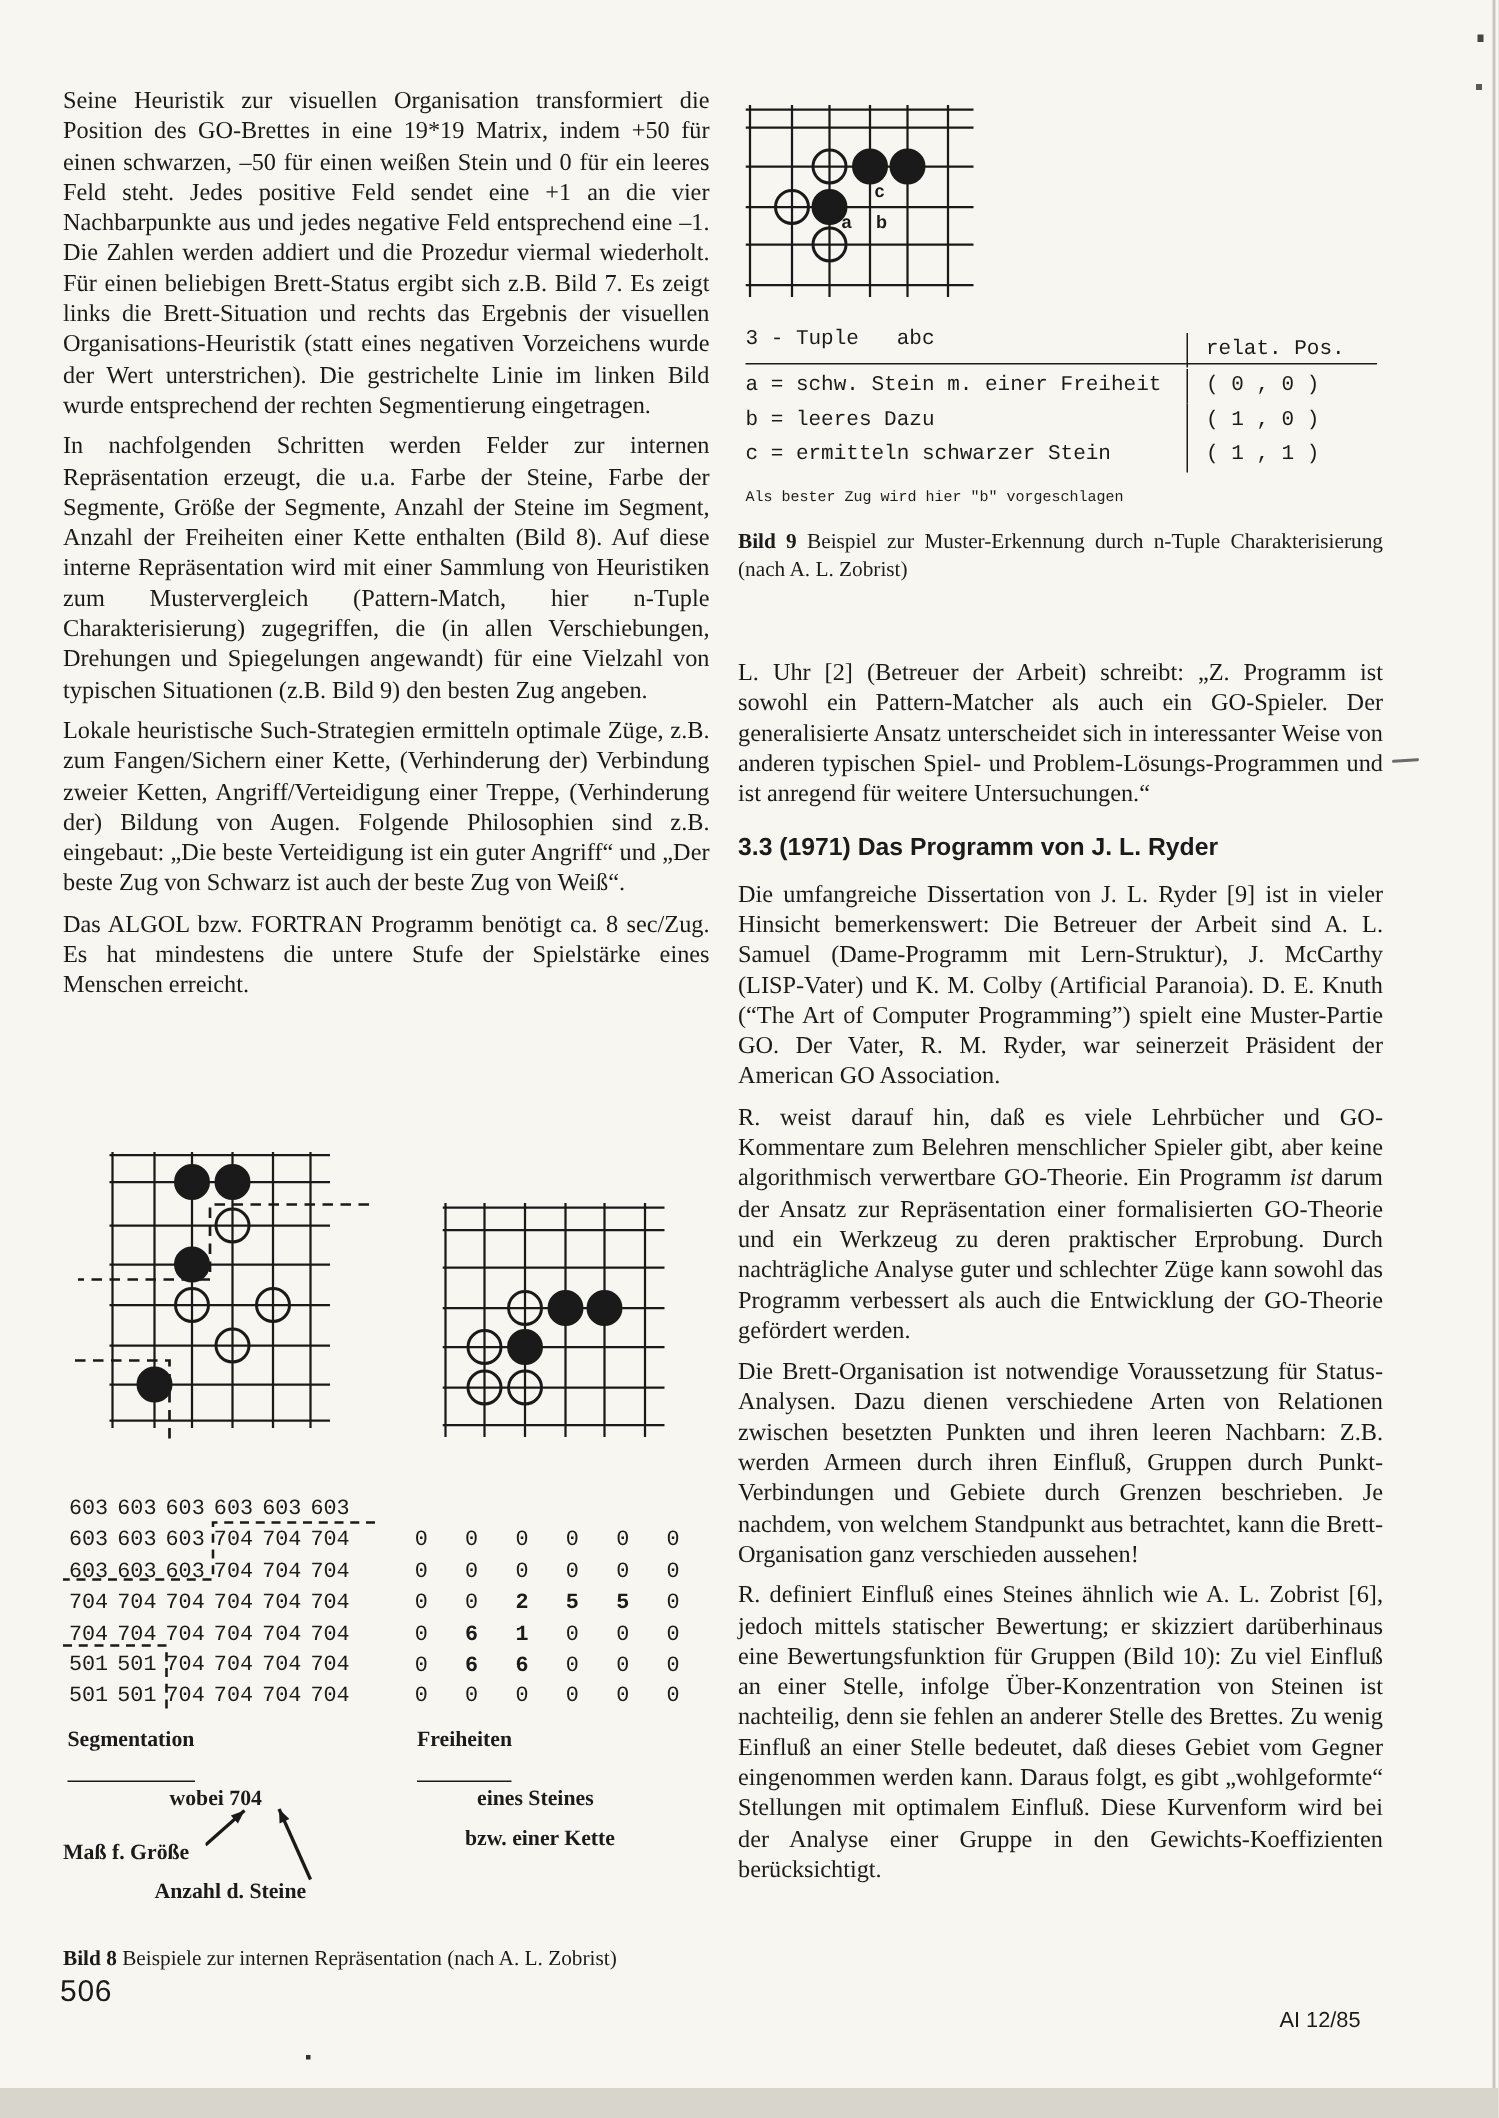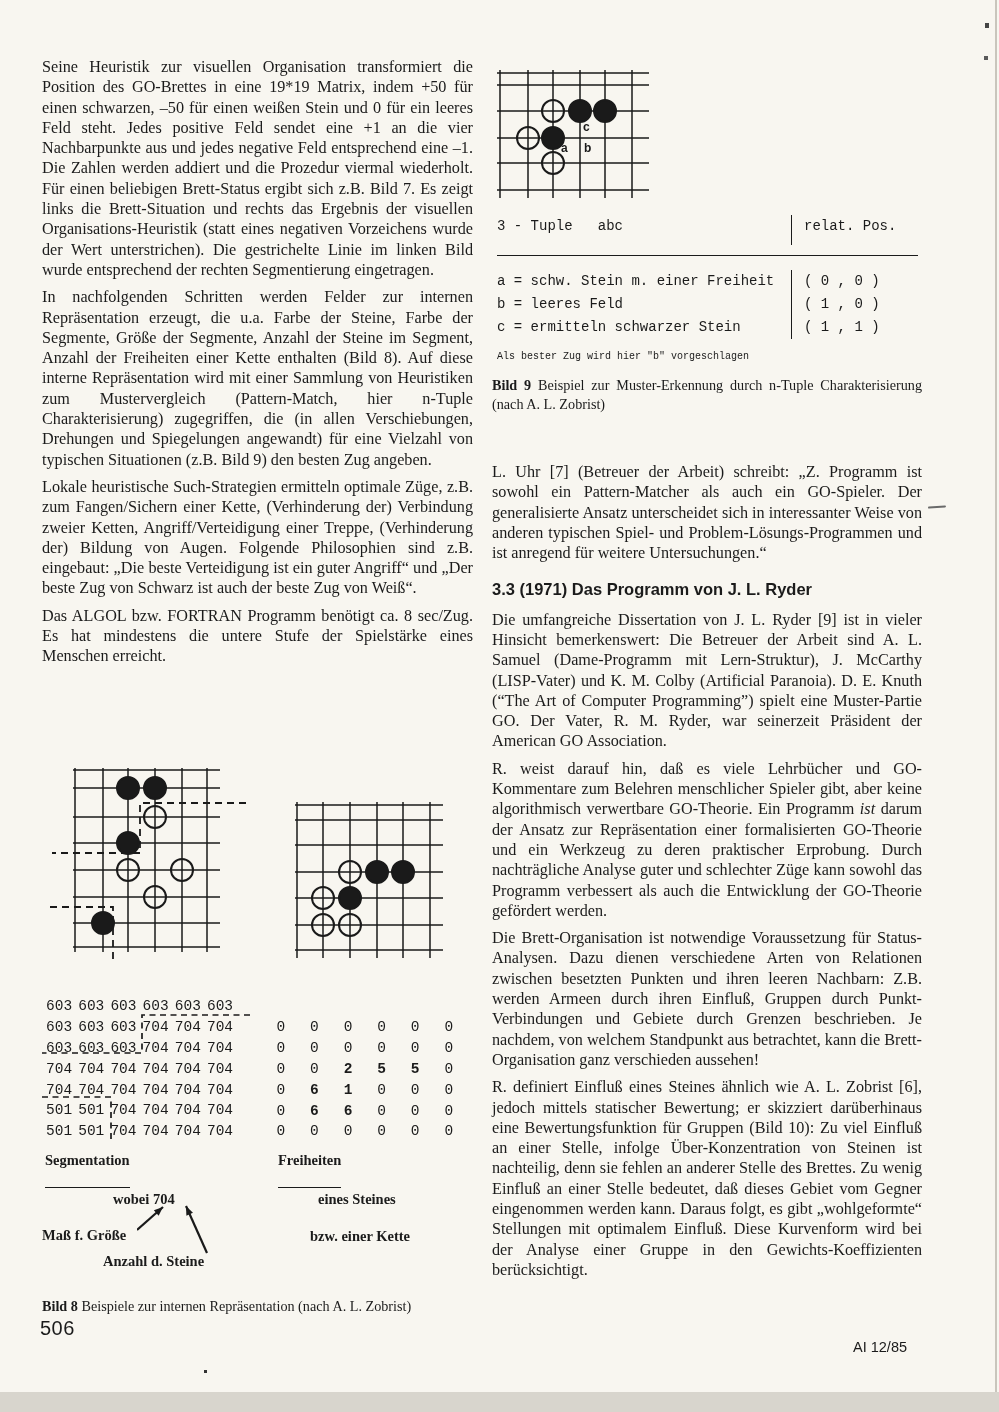--- a/index.html
+++ b/index.html
@@ -20,42 +20,42 @@
     font-family:"Liberation Sans", sans-serif; font-weight:bold;
     font-size:16.5px; line-height:20px; margin:15px 0 11px 0;
   }
   .caption { font-size:14.2px; line-height:18.6px; margin:14px 0 0 0; text-align:justify; }
   .caption b { font-weight:bold; }
   .uhr-par { margin-top:49px; }
   
   .mono { font-family:"Liberation Mono","DejaVu Sans Mono",monospace; }
   .tuple-table { margin:11px 0 0 5px; width:421px; font-size:14px; }
   .tt-row { display:flex; line-height:23px; white-space:pre; }
-  .tt-head { padding-bottom:17px; border-bottom:1.6px solid #1b1b1b; margin-bottom:14px; }
+  .tt-head { padding-bottom:4px; border-bottom:1.6px solid #1b1b1b; margin-bottom:3px;align-items:flex-end; }
   .tt-left { width:294px; }
   .tt-right { flex:1; border-left:1.6px solid #1b1b1b; padding-left:12px; }
   .tt-head .tt-right { margin-bottom:-7px; }  
   .best-move { margin:12px 0 0 5px; font-size:10px; white-space:pre; }
   
   .figure8 { position:absolute; left:42px; top:760px; width:445px; height:580px; }
   .figure8 svg, .figure8 .matrix, .figure8 .flabel { position:absolute; }
   .matrix { font-family:"Liberation Mono","DejaVu Sans Mono",monospace; font-size:14.5px; }
   .matrix .mrow { display:flex; height:20.8px; align-items:center; }
   .matrix-left  { left:4px;   top:236px; }
   .matrix-left  .mcell { width:32.2px; }
   .matrix-right { left:222px; top:257px; }
   .matrix-right .mcell { width:33.6px; text-align:center; }
   .mcell.bold { font-weight:bold; }
   .flabel { font-size:14.5px; font-weight:bold; white-space:pre; }
   .flabel.underlined { border-bottom:1.5px solid #1b1b1b; padding-bottom:18px; }
   .label-seg    { left:3px;   top:392px; }
   .label-frei   { left:236px; top:392px; }
   .label-wobei  { left:71px;  top:431px; }
   .label-eines  { left:276px; top:431px; }
-  .label-bzw    { left:268px; top:468px; }
+  .label-bzw    { left:268px; top:458px; }
   .label-mass   { left:0px;   top:467px; }
   .label-anzahl { left:61px;  top:493px;text-align:center; }
   .caption8 { position:absolute; left:0; top:523px; width:434px; }
   
   .footer-left {
     position:absolute; left:40px; top:1317px;
     font-family:"Liberation Sans",sans-serif; font-size:20px; letter-spacing:0.5px;
   }
   .footer-right {
     position:absolute; left:853px; top:1339px;
@@ -121,34 +121,34 @@
     <div class="tuple-table mono">
       <div class="tt-row tt-head">
         <span class="tt-left">3 - Tuple   abc</span>
         <span class="tt-right">relat. Pos.</span>
       </div>
       <div class="tt-row">
         <span class="tt-left">a = schw. Stein m. einer Freiheit</span>
         <span class="tt-right">( 0 , 0 )</span>
       </div>
       <div class="tt-row">
-        <span class="tt-left">b = leeres Feld</span>
+        <span class="tt-left">b = leeres Dazu</span>
         <span class="tt-right">( 1 , 0 )</span>
       </div>
       <div class="tt-row">
         <span class="tt-left">c = ermitteln schwarzer Stein</span>
         <span class="tt-right">( 1 , 1 )</span>
       </div>
     </div>
 
     <div class="best-move mono">Als bester Zug wird hier "b" vorgeschlagen</div>
 
     <p class="caption"><b>Bild 9</b><span> Beispiel zur Muster-Erkennung durch n-Tuple Charakterisierung (nach A. L. Zobrist)</span></p>
 
-    <p class="body-text uhr-par">L. Uhr [7] (Betreuer der Arbeit) schreibt: „Z. Programm ist sowohl ein Pattern-Matcher als auch ein GO-Spieler. Der generalisierte Ansatz unterscheidet sich in interessanter Weise von anderen typischen Spiel- und Problem-Lösungs-Programmen und ist anregend für weitere Untersuchungen.“</p>
+    <p class="body-text uhr-par">L. Uhr [2] (Betreuer der Arbeit) schreibt: „Z. Programm ist sowohl ein Pattern-Matcher als auch ein GO-Spieler. Der generalisierte Ansatz unterscheidet sich in interessanter Weise von anderen typischen Spiel- und Problem-Lösungs-Programmen und ist anregend für weitere Untersuchungen.“</p>
 
     <h2 class="section-heading">3.3 (1971) Das Programm von J. L. Ryder</h2>
 
     <p class="body-text">Die umfangreiche Dissertation von J. L. Ryder [9] ist in vieler Hinsicht bemerkenswert: Die Betreuer der Arbeit sind A. L. Samuel (Dame-Programm mit Lern-Struktur), J. McCarthy (LISP-Vater) und K. M. Colby (Artificial Paranoia). D. E. Knuth (“The Art of Computer Programming”) spielt eine Muster-Partie GO. Der Vater, R. M. Ryder, war seinerzeit Präsident der American GO Association.</p>
 
     <p class="body-text"><span>R. weist darauf hin, daß es viele Lehrbücher und GO-Kommentare zum Belehren menschlicher Spieler gibt, aber keine algorithmisch verwertbare GO-Theorie. Ein Programm </span><i>ist</i><span> darum der Ansatz zur Repräsentation einer formalisierten GO-Theorie und ein Werkzeug zu deren praktischer Erprobung. Durch nachträgliche Analyse guter und schlechter Züge kann sowohl das Programm verbessert als auch die Entwicklung der GO-Theorie gefördert werden.</span></p>
 
     <p class="body-text">Die Brett-Organisation ist notwendige Voraussetzung für Status-Analysen. Dazu dienen verschiedene Arten von Relationen zwischen besetzten Punkten und ihren leeren Nachbarn: Z.B. werden Armeen durch ihren Einfluß, Gruppen durch Punkt-Verbindungen und Gebiete durch Grenzen beschrieben. Je nachdem, von welchem Standpunkt aus betrachtet, kann die Brett-Organisation ganz verschieden aussehen!</p>
 
     <p class="body-text">R. definiert Einfluß eines Steines ähnlich wie A. L. Zobrist [6], jedoch mittels statischer Bewertung; er skizziert darüberhinaus eine Bewertungsfunktion für Gruppen (Bild 10): Zu viel Einfluß an einer Stelle, infolge Über-Konzentration von Steinen ist nachteilig, denn sie fehlen an anderer Stelle des Brettes. Zu wenig Einfluß an einer Stelle bedeutet, daß dieses Gebiet vom Gegner eingenommen werden kann. Daraus folgt, es gibt „wohlgeformte“ Stellungen mit optimalem Einfluß. Diese Kurvenform wird bei der Analyse einer Gruppe in den Gewichts-Koeffizienten berücksichtigt.</p>

